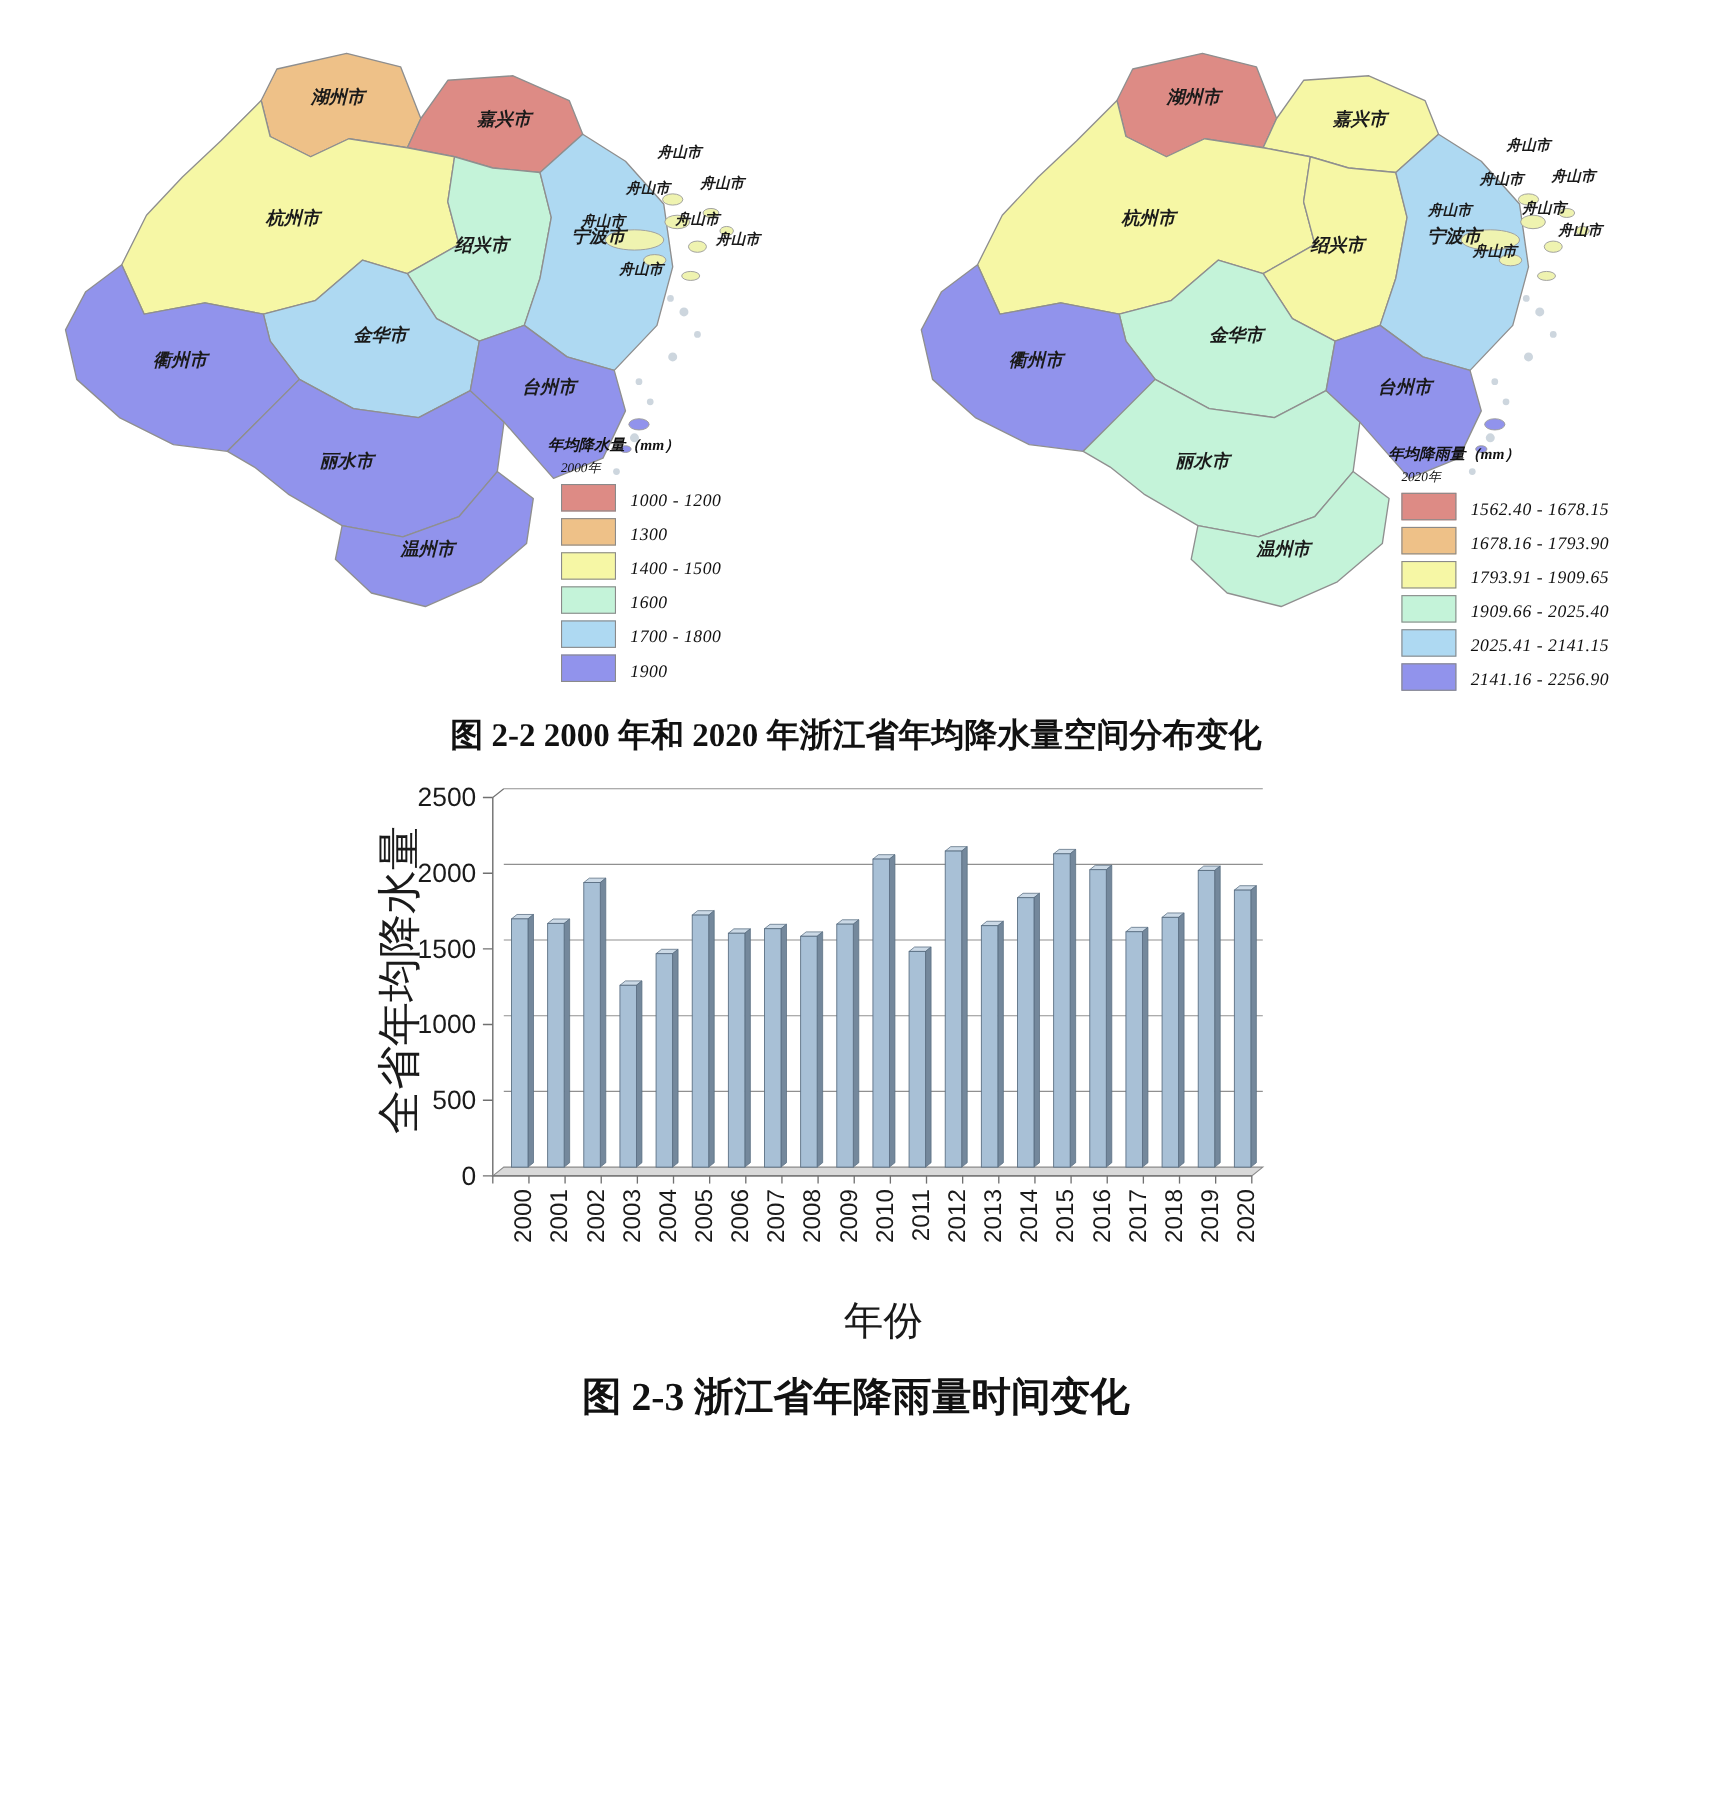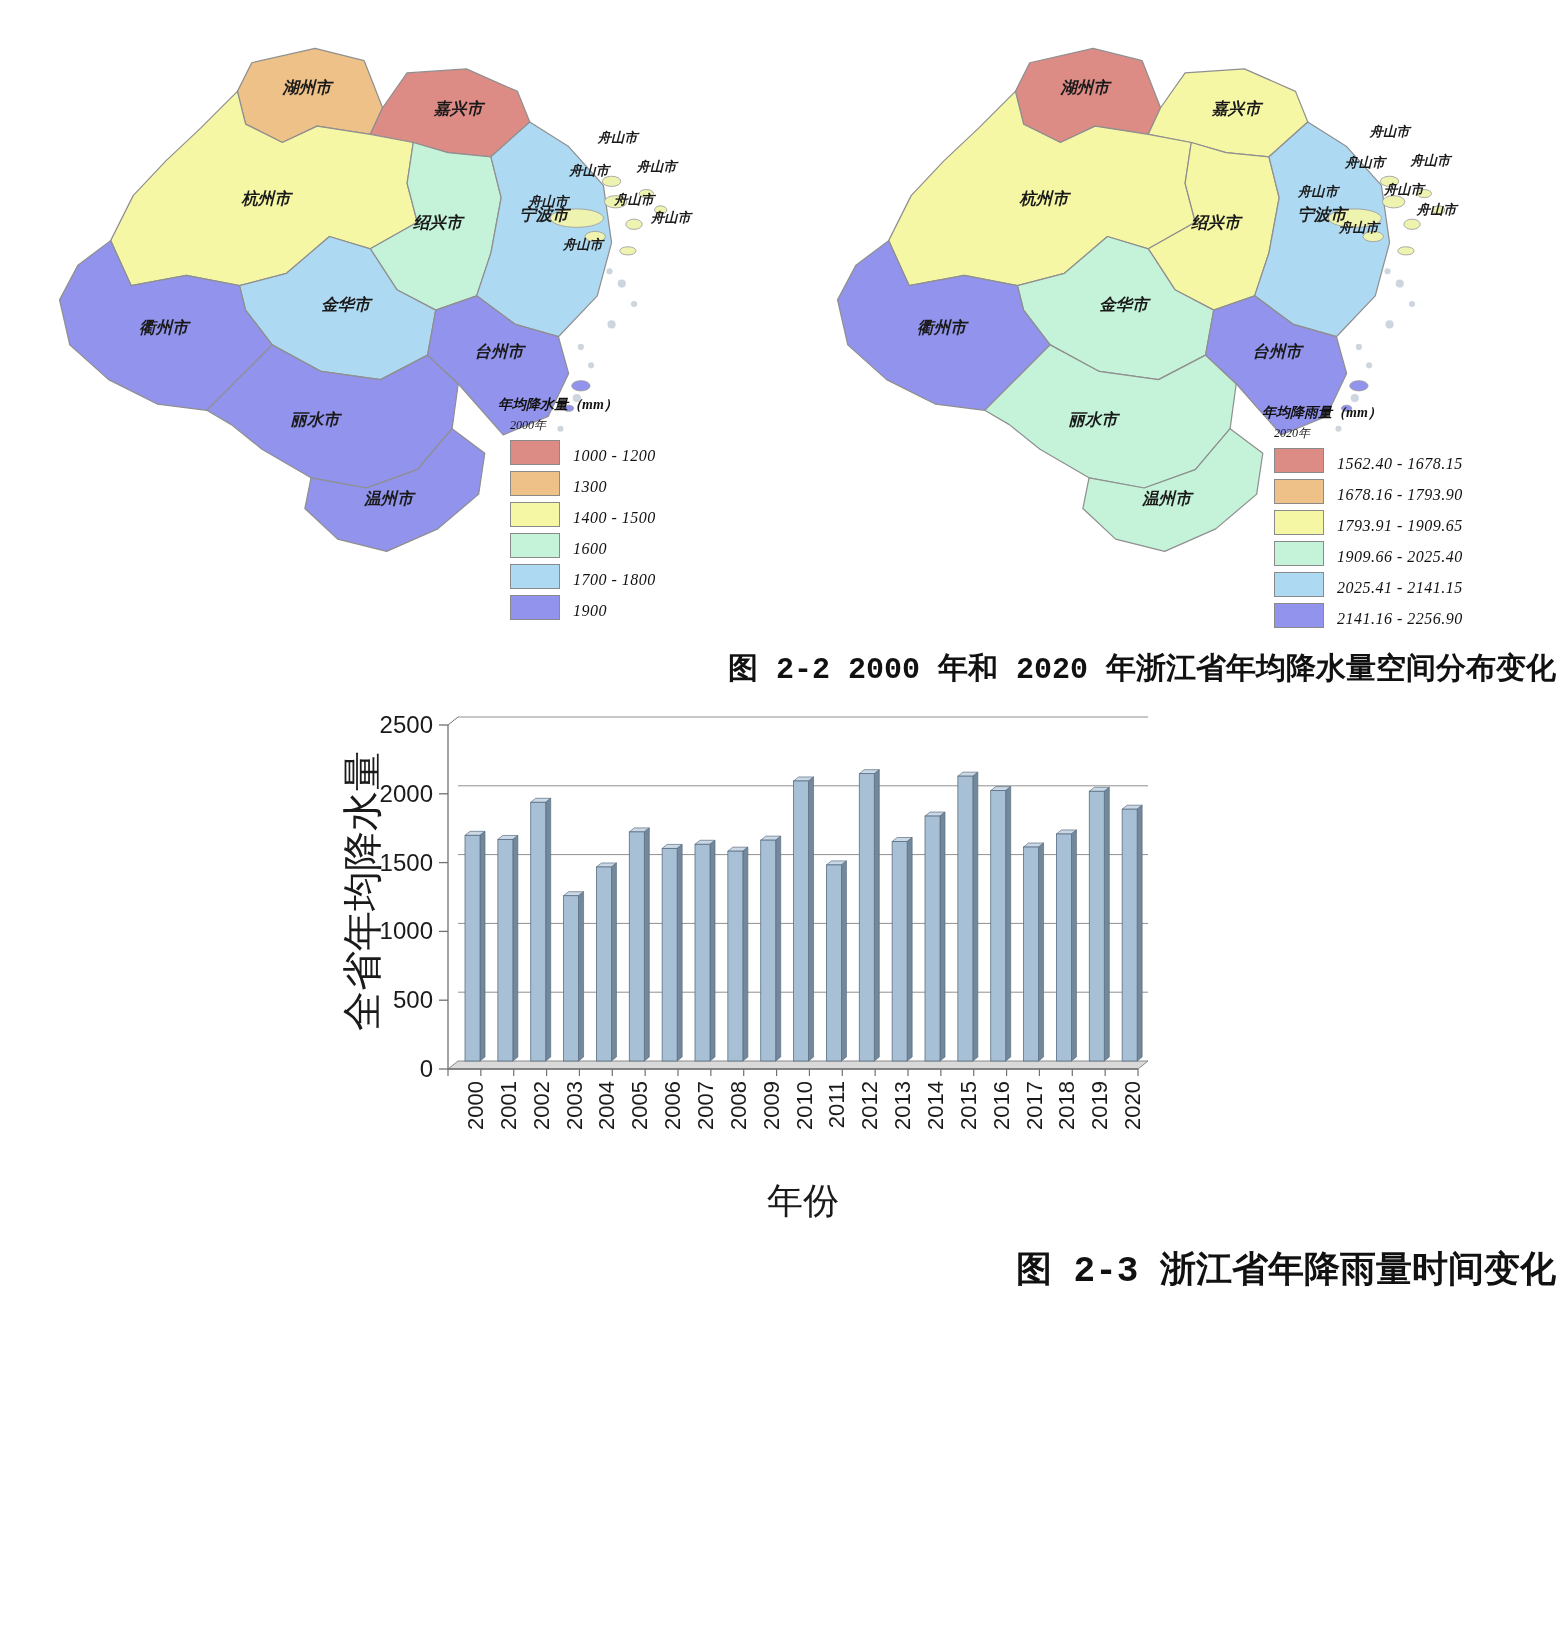--- a/index.html
+++ b/index.html
@@ -11,21 +11,21 @@
   .legend{position:absolute;}
   #panel-a .legend{left:498px;top:372px;width:272px;}
   #panel-b .legend{left:484px;top:380px;width:292px;}
   .legend-title{font-weight:bold;font-size:14px;white-space:nowrap;}
   .legend-year{font-size:12px;margin:3px 0 4px 12px;}
   .legend-row{display:flex;align-items:flex-end;margin:6px 0 6px 12px;}
   .swatch{width:48px;height:23px;border:1px solid #8a8a8a;margin-right:13px;flex:0 0 auto;}
   .legend-label{font-size:16px;letter-spacing:.5px;white-space:nowrap;}
   .panel-caption{position:absolute;bottom:4px;width:100%;text-align:center;
        font-family:"Liberation Sans", sans-serif;font-weight:bold;font-size:25px;}
-  .fig-caption{text-align:right;font-family:Liberation Mono, monospace;
+  .fig-caption{text-align:center;font-family:Liberation Serif, serif;
        font-weight:bold;font-size:30px;margin-top:8px;}
   .body-text{font-size:35px;line-height:2.26;text-indent:2em;text-align:justify;
        margin:22px 70px 0 70px;}
   .chart-wrap{text-align:center;margin-top:4px;}
   .chart-caption{font-size:36px;margin-top:0px;}
 </style>
 </head>
 <body>
 
 <div class="page">

